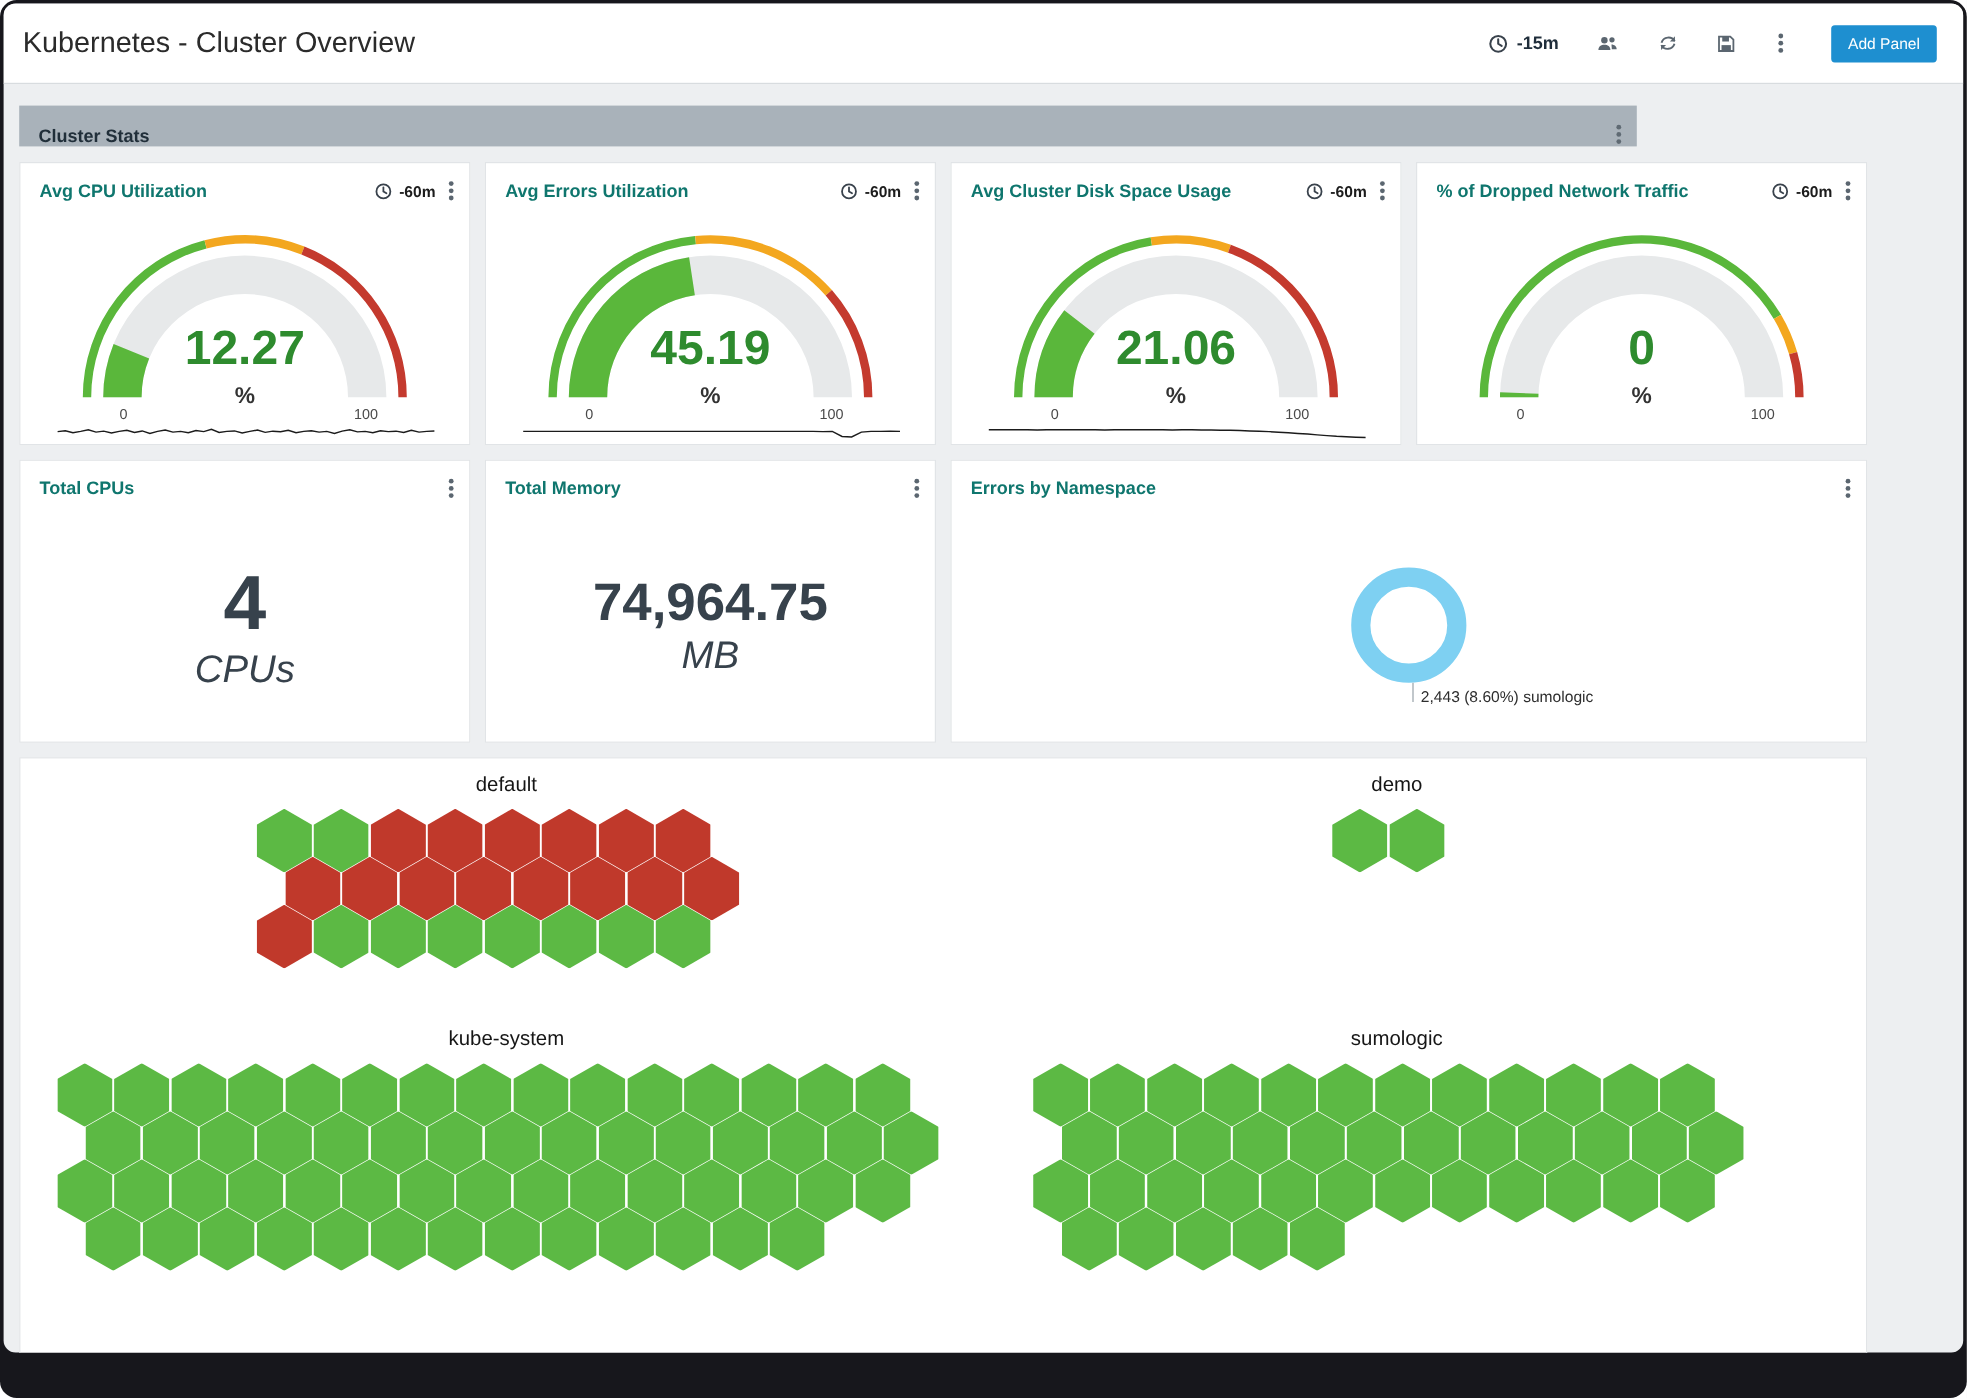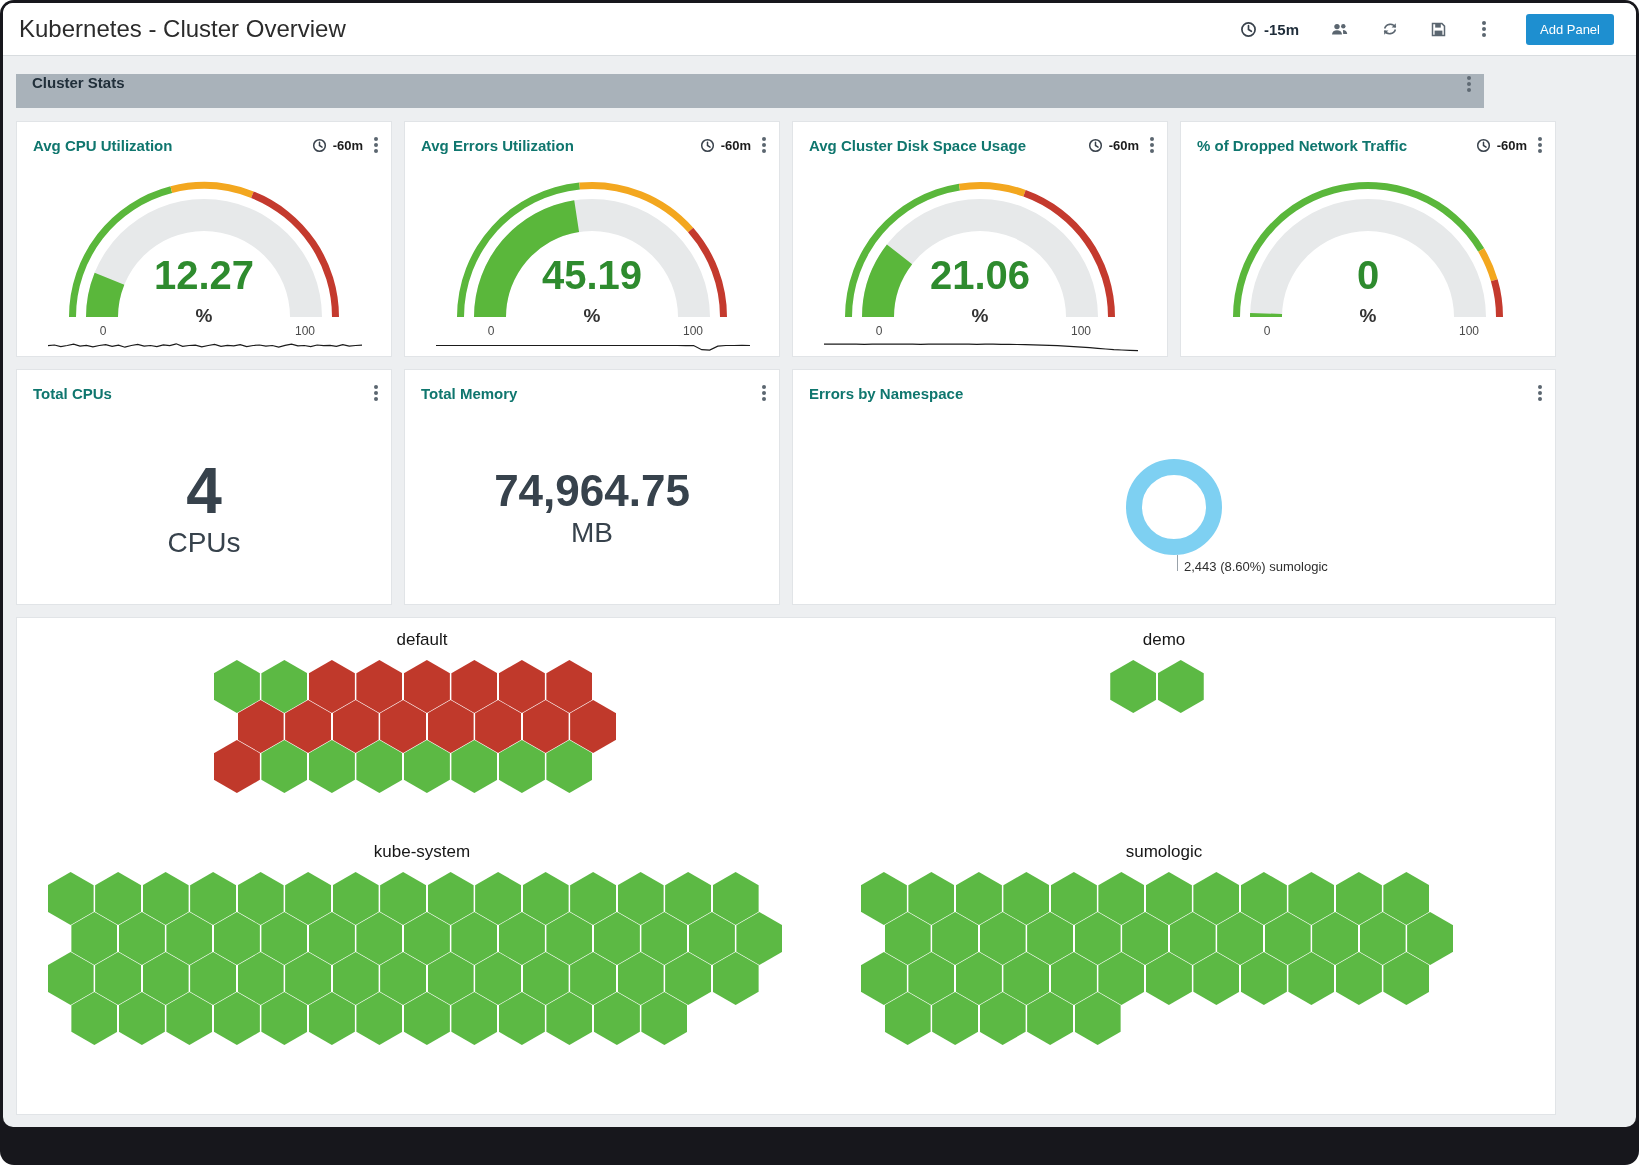--- a/index.html
+++ b/index.html
@@ -9,37 +9,37 @@
     background:#17171c; border-radius:14px;
     font-family:"Liberation Sans","DejaVu Sans",sans-serif;
     color:#1c1c1c;
   }
   .frame {
     position:absolute; left:3px; top:3px; width:1633px; height:1124px;
     background:#edeff1; border-radius:10px; overflow:hidden;
   }
   
   .app-header {
-    height:53px; background:#ffffff; border-bottom:1px solid #d8dcdf;
+    height:67px; background:#ffffff; border-bottom:1px solid #d8dcdf;
     display:flex; align-items:center; justify-content:space-between;
     padding:0 22px 0 16px;
   }
   .app-title { font-size:24px; font-weight:400; color:#2b2b2b; }
   .header-right { display:flex; align-items:center; gap:29px; }
   .time-chip { display:flex; align-items:center; gap:7px; font-weight:700; font-size:15px; color:#1f2d3a; cursor:pointer; background:none; border:none; font-family:inherit; }
   .icon-btn { background:none; border:none; cursor:pointer; display:flex; align-items:center; justify-content:center; padding:2px; color:#5b6670; }
   .kebab { display:inline-block; width:4px; height:4px; border-radius:50%; background:currentColor;
            box-shadow:0 -6px 0 currentColor, 0 6px 0 currentColor; margin:6px 3px; }
   .add-panel { background:#1e8fd0; color:#fff; border:none; border-radius:3px;
                font-size:13px; padding:8px 14px; cursor:pointer; font-family:inherit; margin-left:6px; }
   
   .content { padding:18px 0 0 13px; width:1553px; }
   .section-bar {
-    width:1468px; height:34px; background:#a9b2ba;
-    display:flex; align-items:flex-start; justify-content:space-between;
+    width:1348px; height:34px; background:#a9b2ba;
+    display:flex; align-items:flex-end; justify-content:space-between;
     padding:0 8px 0 16px; margin-bottom:13px;
   }
   .section-title { font-size:15px; font-weight:700; color:#212f3a; }
   .section-bar .icon-btn { color:#5f6a73; }
   .row { display:grid; gap:12px; margin-bottom:12px; }
   .row-gauges { grid-template-columns:repeat(4,376px); }
   .row-stats  { grid-template-columns:376px 376px 764px; }
   .panel { background:#fff; border:1px solid #e1e4e7; position:relative; }
   .panel-head { display:flex; align-items:flex-start; justify-content:space-between; padding:13px 8px 0 16px; height:44px; }
   .panel-title { font-size:15px; font-weight:700; color:#0f766e; padding-top:2px; }
@@ -47,21 +47,21 @@
   .range-label { font-weight:700; font-size:13px; color:#1c1c1c; }
   .gauge-panel, .stat-panel { height:236px; }
   .gauge-wrap { position:relative; height:190px; }
   .gauge-wrap > svg { display:block; margin:0 auto; }
   .sparkline { position:absolute; bottom:2px; left:1px; }
   
   .stat-body { height:190px; display:flex; flex-direction:column; align-items:center; justify-content:center; color:#37424c; }
   .stat-value { font-weight:700; line-height:1.02; }
   .stat-value.xl { font-size:64px; }
   .stat-value.lg { font-size:44px; }
-  .stat-unit { font-size:28px; margin-top:3px; }
+  .stat-unit { font-size:32px; margin-top:3px;font-style:italic; }
   
   .donut-body { position:relative; height:190px; }
   .donut-svg { position:absolute; left:50%; margin-left:-60px; top:33px; }
   .donut-callout { position:absolute; left:calc(50% + 3px); top:141px; display:flex; align-items:flex-end; gap:6px; }
   .callout-line { width:1px; height:16px; background:#99a2aa; }
   .callout-text { font-size:13px; color:#2e2e2e; white-space:nowrap; position:relative; top:3px; }
   
   .pods-panel { width:1540px; height:498px; }
   .pods-grid { display:grid; grid-template-columns:1fr 1fr; padding:0 27px 8px;text-align:center; }
   .ns-cell { min-height:212px; padding-top:12px; }

